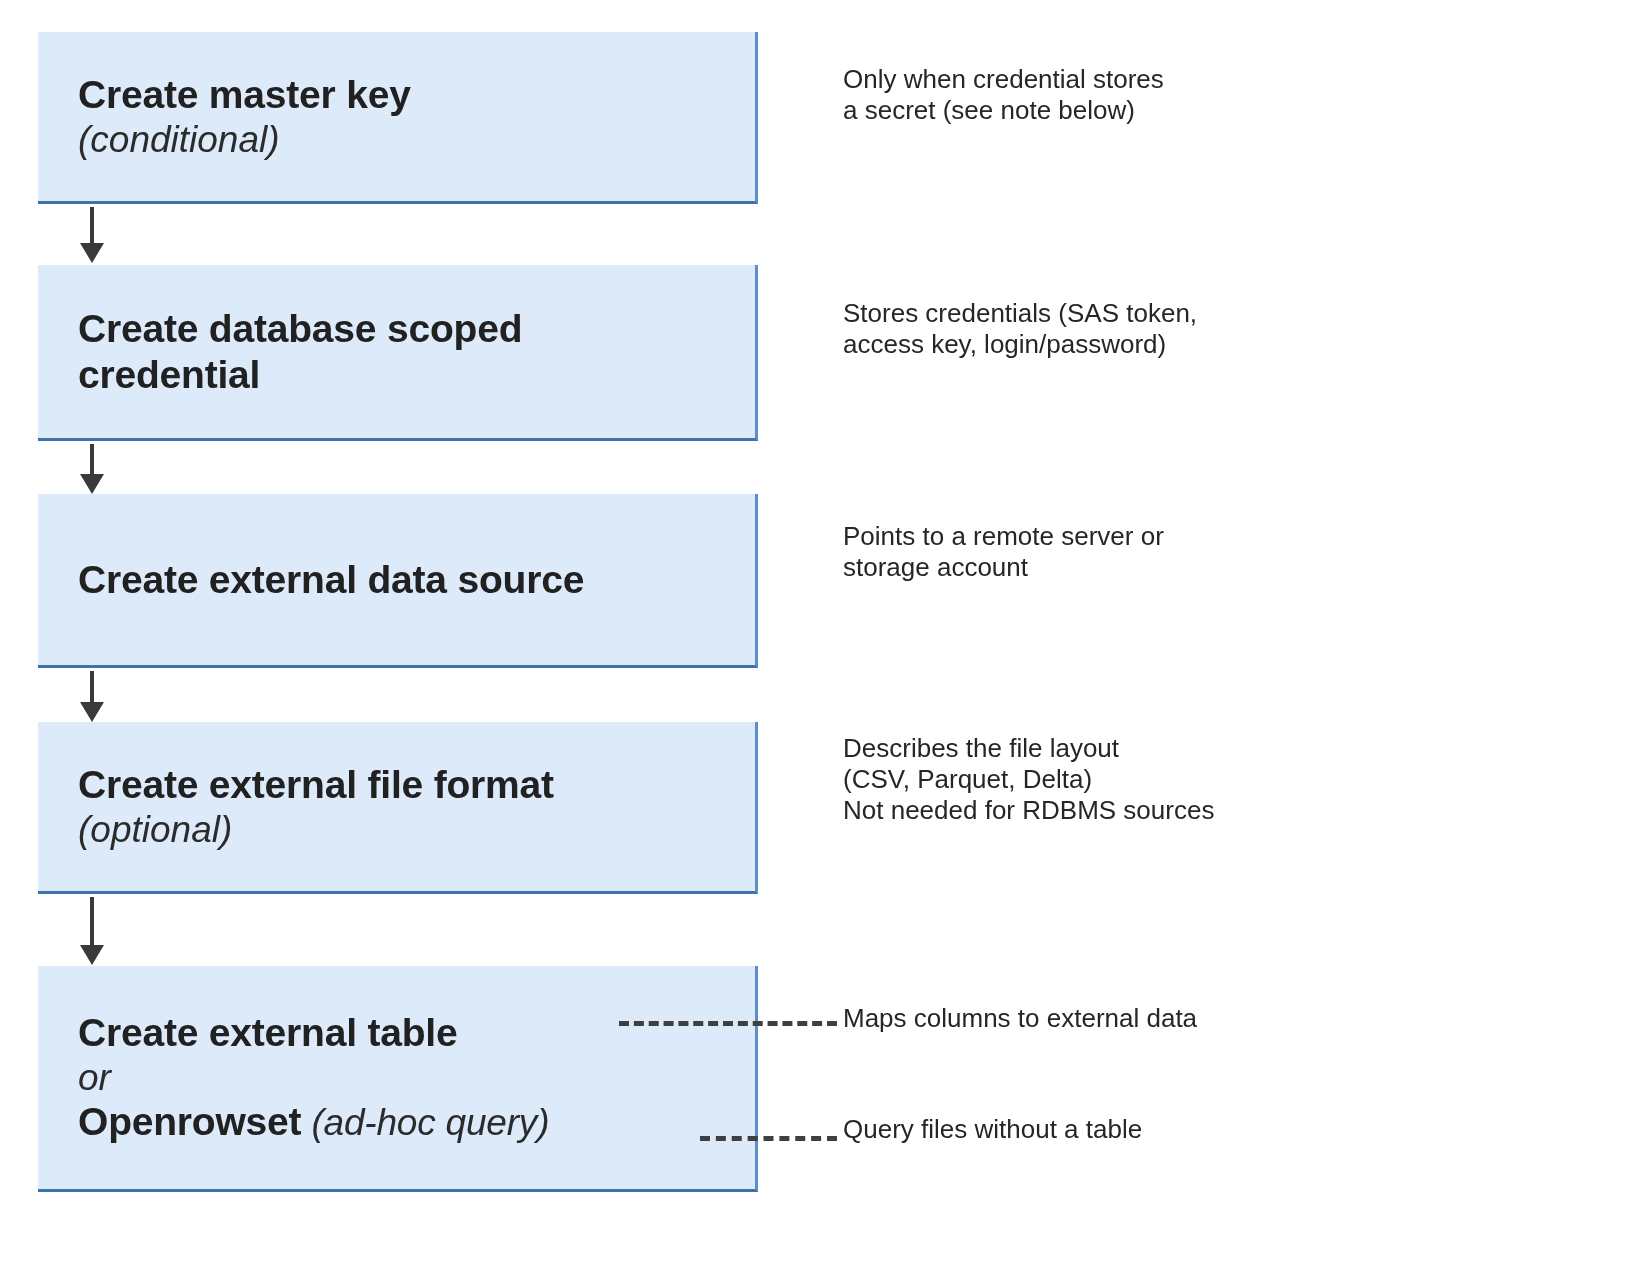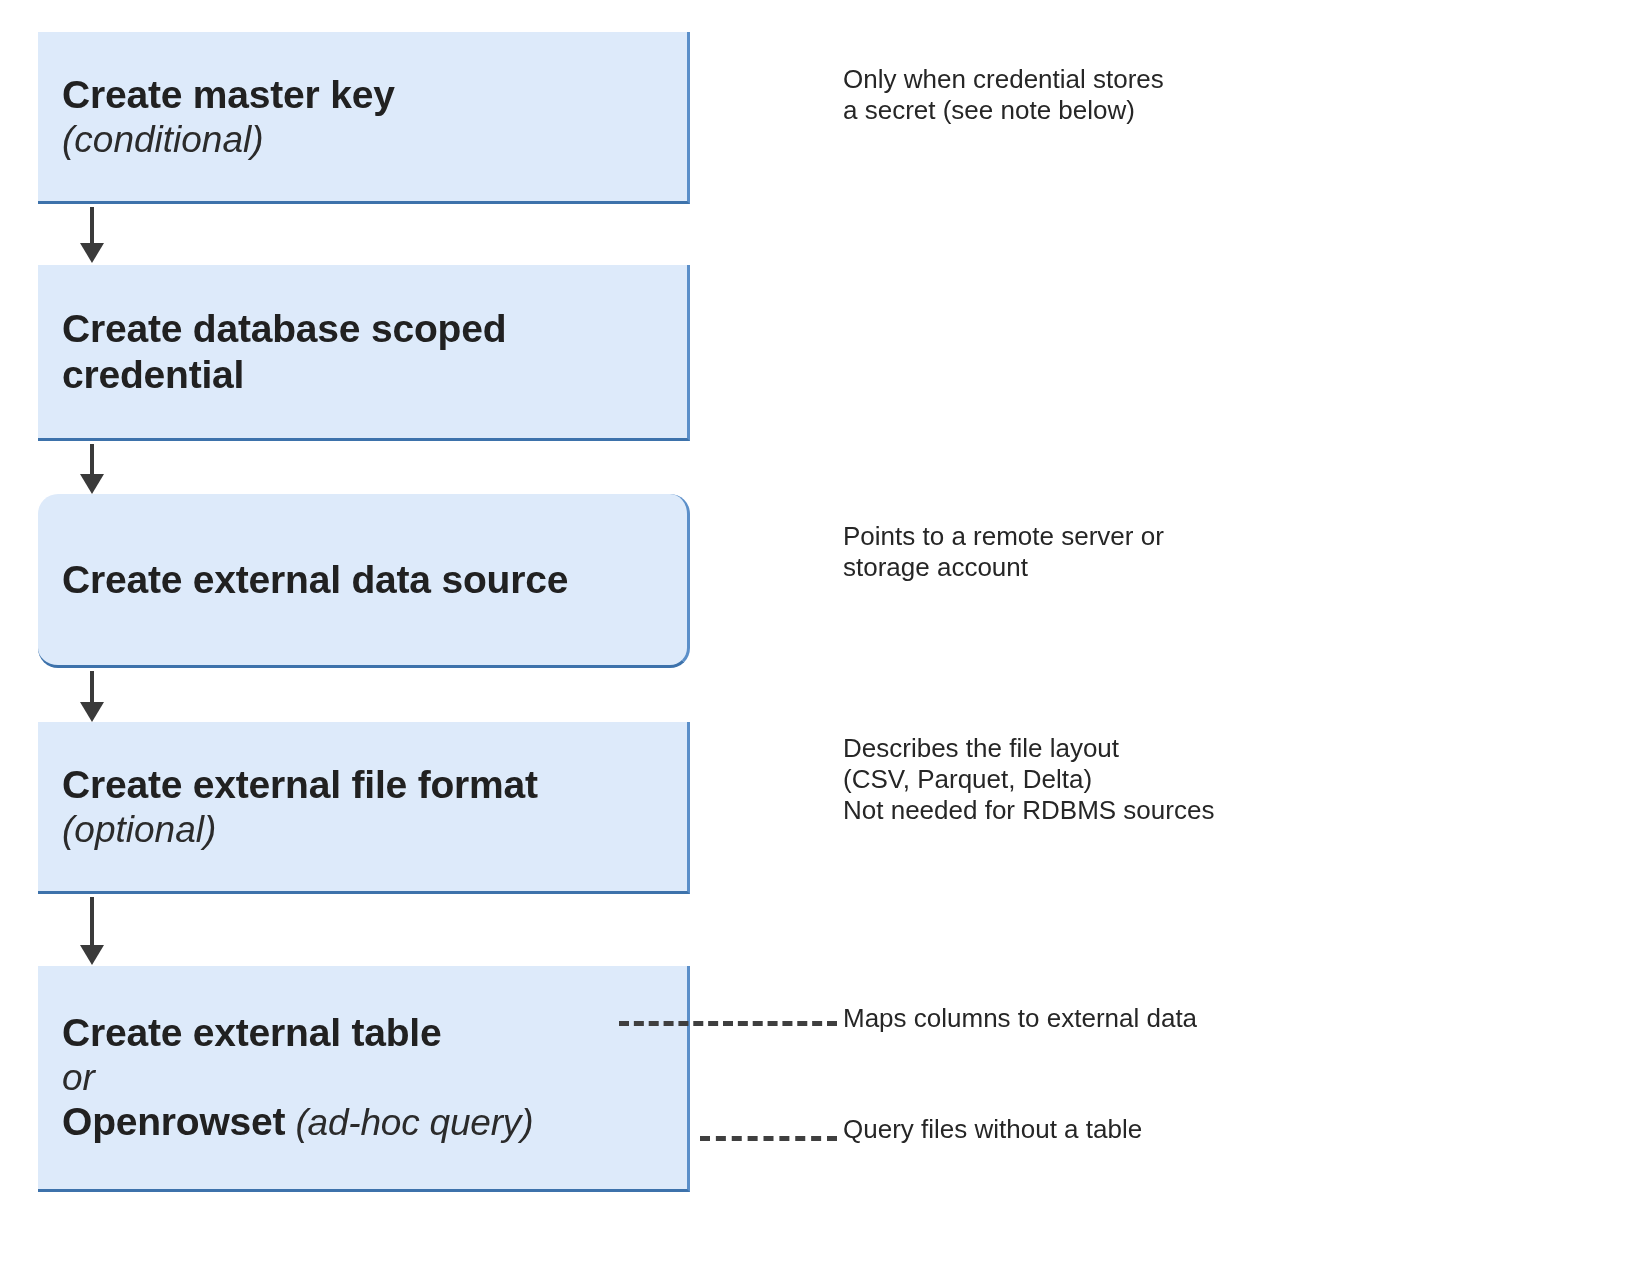--- a/index.html
+++ b/index.html
@@ -19,50 +19,50 @@
     position: relative;
     width: 1638px;
     height: 1284px;
     background: #ffffff;
   }
 
   
   .flow-box {
     position: absolute;
     left: 38px;
-    width: 652px;
+    width: 720px;
     box-sizing: border-box;
     background: #ddeafa;
     border-right: 3px solid #5b8fc9;
     border-bottom: 3px solid #3d72ab;
     display: flex;
     flex-direction: column;
     justify-content: center;
-    padding: 0 0 0 24px;
+    padding: 0 0 0 40px;
   }
   .flow-title {
     font-size: 39px;
     font-weight: bold;
     line-height: 1.17;
     letter-spacing: -0.2px;
     color: #212121;
     white-space: pre-line;
   }
   .flow-sub {
     font-size: 37px;
     font-weight: normal;
     line-height: 1.17;
     color: #2b2b2b;
     font-style: italic;
   }
 
   
   #box-0 { top: 32px;   height: 172px; }
   #box-1 { top: 265px;  height: 176px; }
-  #box-2 { top: 494px;  height: 174px; border-radius: 20px; }
+  #box-2 { top: 494px;  height: 174px; }
   #box-3 { top: 722px;  height: 172px; }
   #box-4 { top: 966px;  height: 226px; }
 
   
   .arrow {
     position: absolute;
     left: 80px;
     width: 24px;
   }
   .arrow .shaft {
@@ -139,20 +139,22 @@
 a secret (see note below)</div>
 
   <div class="flow-box" id="box-1">
     <div class="flow-title">Create database scoped
 credential</div>
   </div>
   <div class="arrow" id="arrow-1">
     <div class="shaft"></div>
     <div class="head"></div>
   </div>
+  <div class="note" id="note-1">Stores credentials (SAS token,
+access key, login/password)</div>
 
   <div class="flow-box" id="box-2">
     <div class="flow-title">Create external data source</div>
   </div>
   <div class="arrow" id="arrow-2">
     <div class="shaft"></div>
     <div class="head"></div>
   </div>
   <div class="note" id="note-2">Points to a remote server or
 storage account</div>

